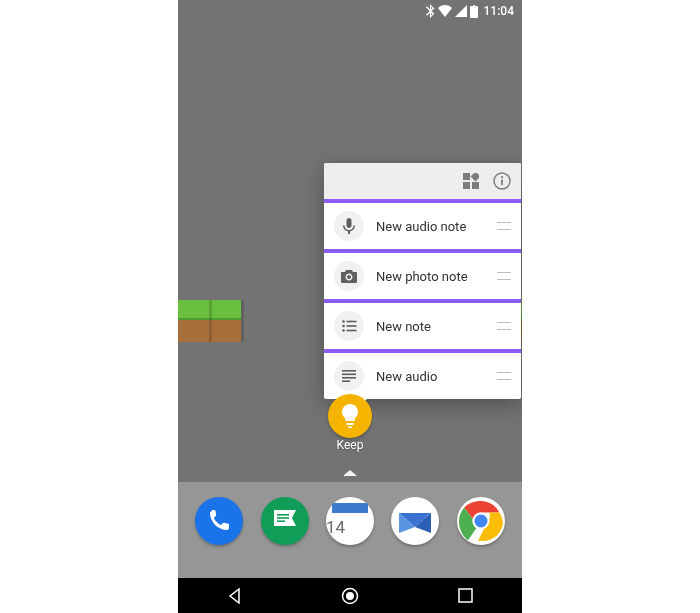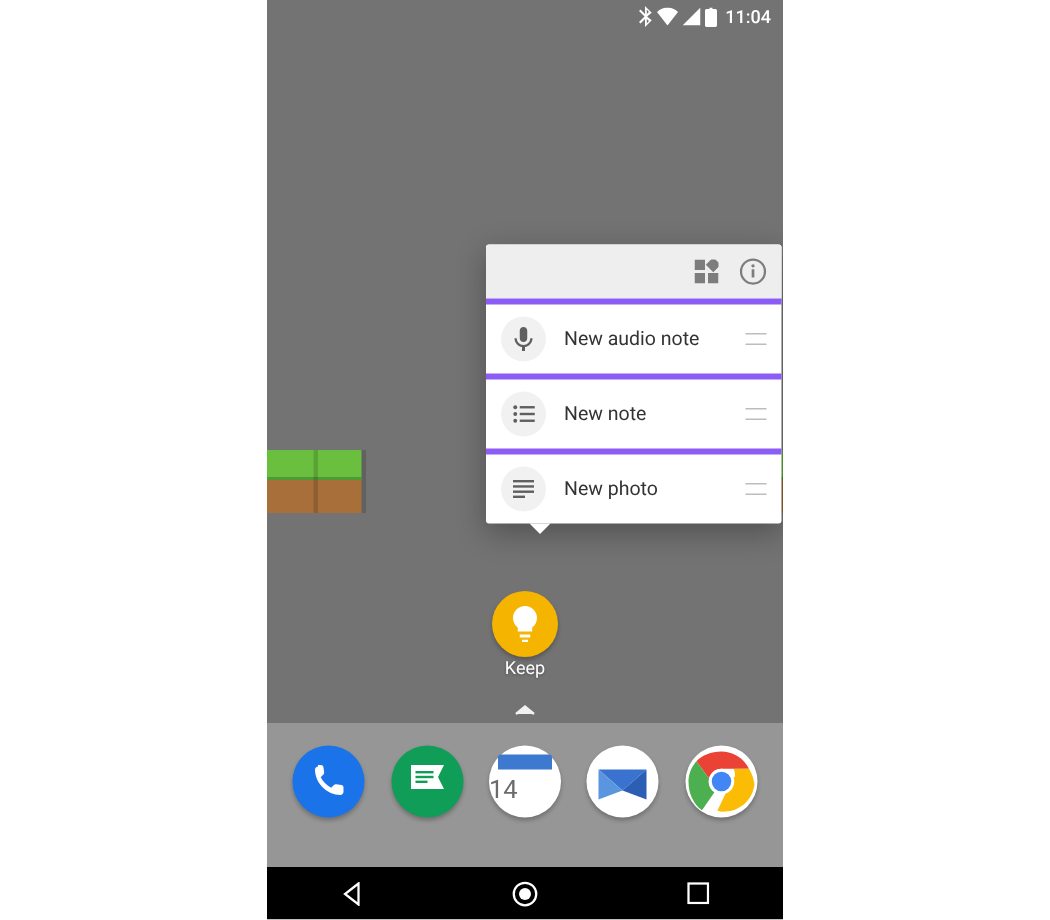--- a/index.html
+++ b/index.html
@@ -115,20 +115,32 @@
               <path fill="#5f5f5f" d="M7 10c1.4 0 2.5-1.1 2.5-2.5v-5C9.5 1.1 8.4 0 7 0S4.5 1.1 4.5 2.5v5C4.5 8.9 5.6 10 7 10zm4.5-2.5c0 2.5-2 4.5-4.5 4.5s-4.5-2-4.5-4.5H1c0 3 2.2 5.4 5 5.9V16h2v-2.6c2.8-.5 5-2.9 5-5.9h-1.5z"></path>
             </svg>
         </div>
         <div class="poplabel">New audio note</div>
         <div class="drag">
             <span></span>
             <span></span>
           </div>
       </div>
 
+      <div class="poprow">
+        <div class="popicon">
+          <svg width="16" height="13" viewBox="0 0 16 13">
+              <path fill="#5f5f5f" d="M5 0L4 2H1C.4 2 0 2.4 0 3v9c0 .6.4 1 1 1h14c.6 0 1-.4 1-1V3c0-.6-.4-1-1-1h-3l-1-2H5zm3 3.5c1.9 0 3.5 1.6 3.5 3.5S9.9 10.5 8 10.5 4.5 8.9 4.5 7 6.1 3.5 8 3.5zm0 1.5C6.9 5 6 5.9 6 7s.9 2 2 2 2-.9 2-2-.9-2-2-2z"></path>
+            </svg>
+        </div>
+        <div class="poplabel">New photo note</div>
+        <div class="drag">
+            <span></span>
+            <span></span>
+          </div>
+      </div>
 
       <div class="poprow">
         <div class="popicon">
           <svg width="15" height="12" viewBox="0 0 15 12">
               <circle cx="1.5" cy="1.5" r="1.3" fill="#5f5f5f"></circle>
               <rect x="4.5" y=".7" width="10" height="1.6" fill="#5f5f5f"></rect>
               <circle cx="1.5" cy="6" r="1.3" fill="#5f5f5f"></circle>
               <rect x="4.5" y="5.2" width="10" height="1.6" fill="#5f5f5f"></rect>
               <circle cx="1.5" cy="10.5" r="1.3" fill="#5f5f5f"></circle>
               <rect x="4.5" y="9.7" width="10" height="1.6" fill="#5f5f5f"></rect>
@@ -143,21 +155,21 @@
 
       <div class="poprow">
         <div class="popicon">
           <svg width="14" height="12" viewBox="0 0 14 12">
               <rect x="0" y="0" width="14" height="1.6" fill="#5f5f5f"></rect>
               <rect x="0" y="3.5" width="14" height="1.6" fill="#5f5f5f"></rect>
               <rect x="0" y="7" width="14" height="1.6" fill="#5f5f5f"></rect>
               <rect x="0" y="10.4" width="8" height="1.6" fill="#5f5f5f"></rect>
             </svg>
         </div>
-        <div class="poplabel">New photo</div>
+        <div class="poplabel">New audio</div>
         <div class="drag">
             <span></span>
             <span></span>
           </div>
       </div>
 
       <div class="ptr"></div>
     </div>
 
     <div class="keep">

